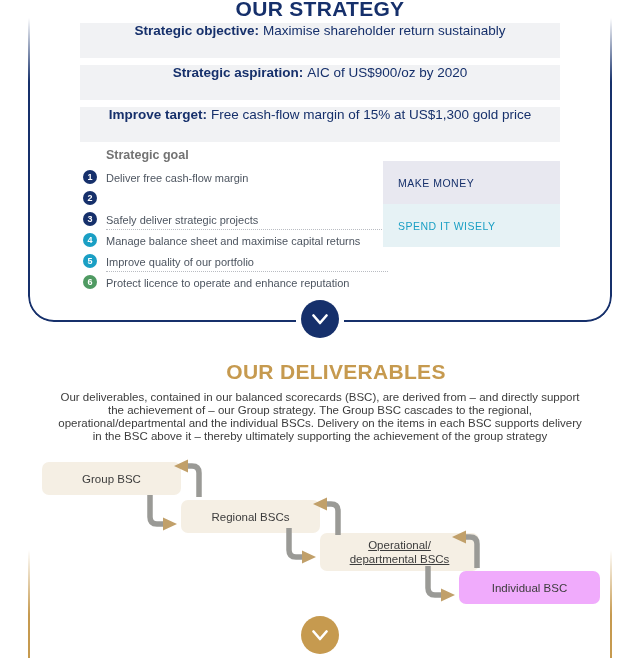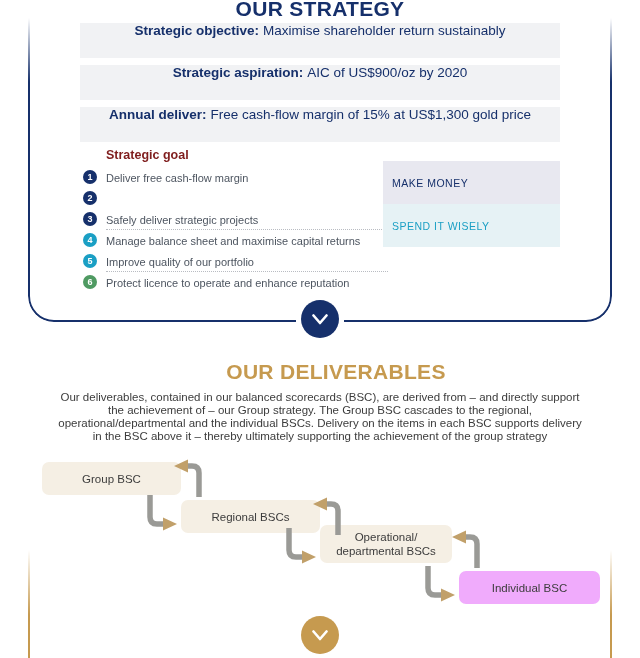--- a/index.html
+++ b/index.html
@@ -39,41 +39,41 @@
   .stat-bar b{font-weight:bold;margin-right:4px;}
   #bar-objective{top:23px;}
   #bar-aspiration{top:65px;}
   #bar-target{top:107px;}
 
   
   #goals{
     position:absolute;left:80px;top:148px;width:300px;
   }
   #goals-heading{
-    font-size:12.5px;font-weight:bold;color:#7f1d1d;
+    font-size:12.5px;font-weight:bold;color:#737373;
     margin:0 0 5px 26px;
   }
   .goal-row{
     position:relative;height:21px;display:flex;align-items:center;
     padding-left:26px;
   }
   .goal-row.sep::before{
     content:"";position:absolute;left:26px;top:-1px;width:282px;height:0;
     border-top:1px dotted #b9bcc2;
   }
   .goal-num{
     position:absolute;left:3px;top:3px;width:14px;height:14px;border-radius:50%;
     color:#fff;font-size:9px;font-weight:bold;line-height:14px;text-align:center;
   }
   .goal-text{font-size:11px;color:#4d5560;white-space:nowrap;}
 
   
   #themes{position:absolute;left:383px;top:161px;width:177px;}
   .theme{
-    height:43px;display:flex;align-items:center;padding-left:9px;
+    height:43px;display:flex;align-items:center;padding-left:15px;
     font-size:10.5px;letter-spacing:.5px;box-sizing:border-box;
   }
   #theme-0{background:#e8e8f0;color:#16306b;}
   #theme-1{background:#e6f2f5;color:#1a9fc4;}
   #theme-2{background:#f2f1e8;color:#6f9e6c;}
 
   
   .chevron-circle{
     position:absolute;width:38px;height:38px;border-radius:50%;
     display:flex;align-items:center;justify-content:center;
@@ -103,21 +103,21 @@
 
   
   #cascade{position:absolute;left:0;top:455px;width:640px;height:160px;}
   .bsc-box{
     position:absolute;background:#f5efe4;
     display:flex;align-items:center;justify-content:center;text-align:center;
     font-size:11.5px;line-height:14px;color:#3c3c3c;box-sizing:border-box;border-radius:7px;
   }
   #bsc-0{left:42px;top:7px;width:139px;height:33px;}
   #bsc-1{left:181px;top:45px;width:139px;height:33px;}
-  #bsc-2{left:320px;top:70px;width:132px;height:38px;}
+  #bsc-2{left:320px;top:78px;width:159px;height:38px;text-decoration:underline;}
   #bsc-3{left:459px;top:116px;width:141px;height:33px;}
 
   .arrow{position:absolute;}
   .arrow svg{display:block;overflow:visible;}
 </style>
 </head>
 <body>
 
 <div id="strategy-frame" style="border-color: rgb(22, 48, 107);"></div>
 <div id="strategy-notch"></div>
@@ -126,21 +126,21 @@
 
 <div class="stat-bar" id="bar-objective">
   <b>Strategic objective:</b>
   <span>Maximise shareholder return sustainably</span>
 </div>
 <div class="stat-bar" id="bar-aspiration">
   <b>Strategic aspiration:</b>
   <span>AIC of US$900/oz by 2020</span>
 </div>
 <div class="stat-bar" id="bar-target">
-  <b>Annual deliver:</b>
+  <b>Improve target:</b>
   <span>Free cash-flow margin of 15% at US$1,300 gold price</span>
 </div>
 
 <div id="goals">
   <div id="goals-heading">Strategic goal</div>
 
   <div class="goal-row">
     <span class="goal-num" style="background: rgb(22, 48, 107);">1</span>
     <span class="goal-text">Deliver free cash-flow margin</span>
   </div>

